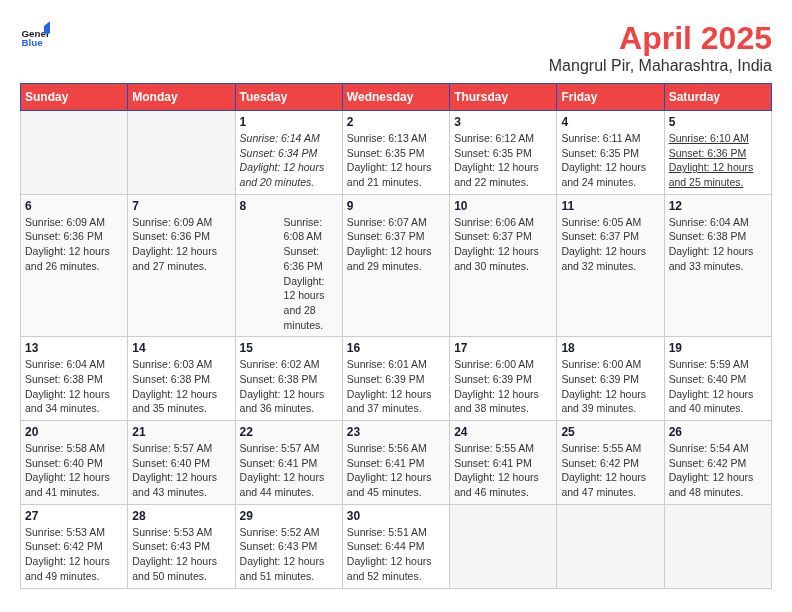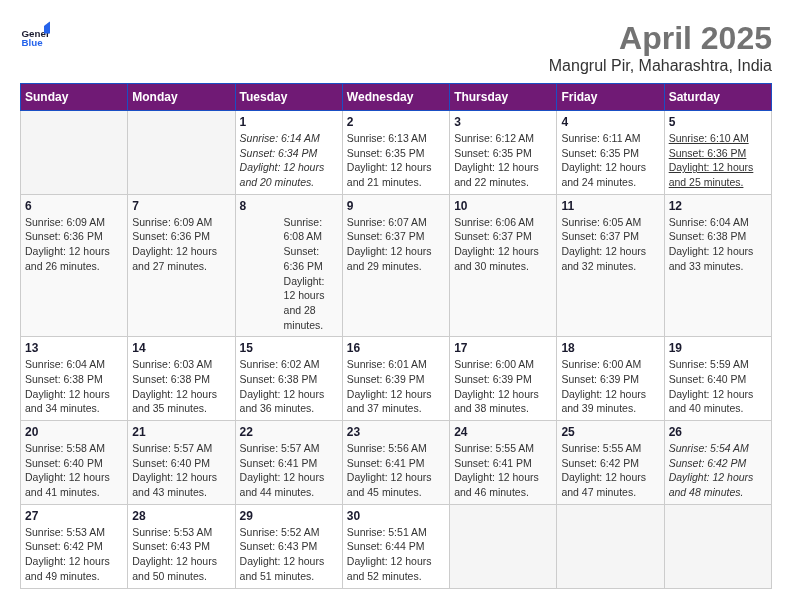--- a/index.html
+++ b/index.html
@@ -24,33 +24,33 @@
     .logo-icon {
       width: 30px;
       height: 30px;
     }
     .title-block {
       text-align: right;
     }
     .month-title {
       font-size: 32px;
       font-weight: bold;
-      color: #737373;
+      color: #ef4444;
     }
     .location-title {
       font-size: 16px;
       color: #333;
     }
     .calendar {
       width: 100%;
       border-collapse: collapse;
       font-size: 11px;
     }
     .calendar thead th {
-      background: #701a75;
+      background: #ef4444;
       color: #fff;
       padding: 6px 4px;
       text-align: left;
       font-weight: bold;
       font-size: 12px;
       border: 1px solid #1a4fc4;
     }
     .calendar tbody td {
       border: 1px solid #ccc;
       vertical-align: top;
@@ -263,21 +263,21 @@
 Daylight: 12 hours and 46 minutes.</div>
         </td>
         <td>
           <span class="day-number">25</span>
           <div class="day-info" style="white-space: pre-line;">Sunrise: 5:55 AM
 Sunset: 6:42 PM
 Daylight: 12 hours and 47 minutes.</div>
         </td>
         <td>
           <span class="day-number">26</span>
-          <div class="day-info" style="white-space: pre-line; font-style: italic;">Sunrise: 5:54 AM
+          <div class="day-info" style="white-space: pre-line;">Sunrise: 5:54 AM
 Sunset: 6:42 PM
 Daylight: 12 hours and 48 minutes.</div>
         </td>
       </tr>
       <tr>
         <td>
           <span class="day-number">27</span>
           <div class="day-info" style="white-space: pre-line;">Sunrise: 5:53 AM
 Sunset: 6:42 PM
 Daylight: 12 hours and 49 minutes.</div>

